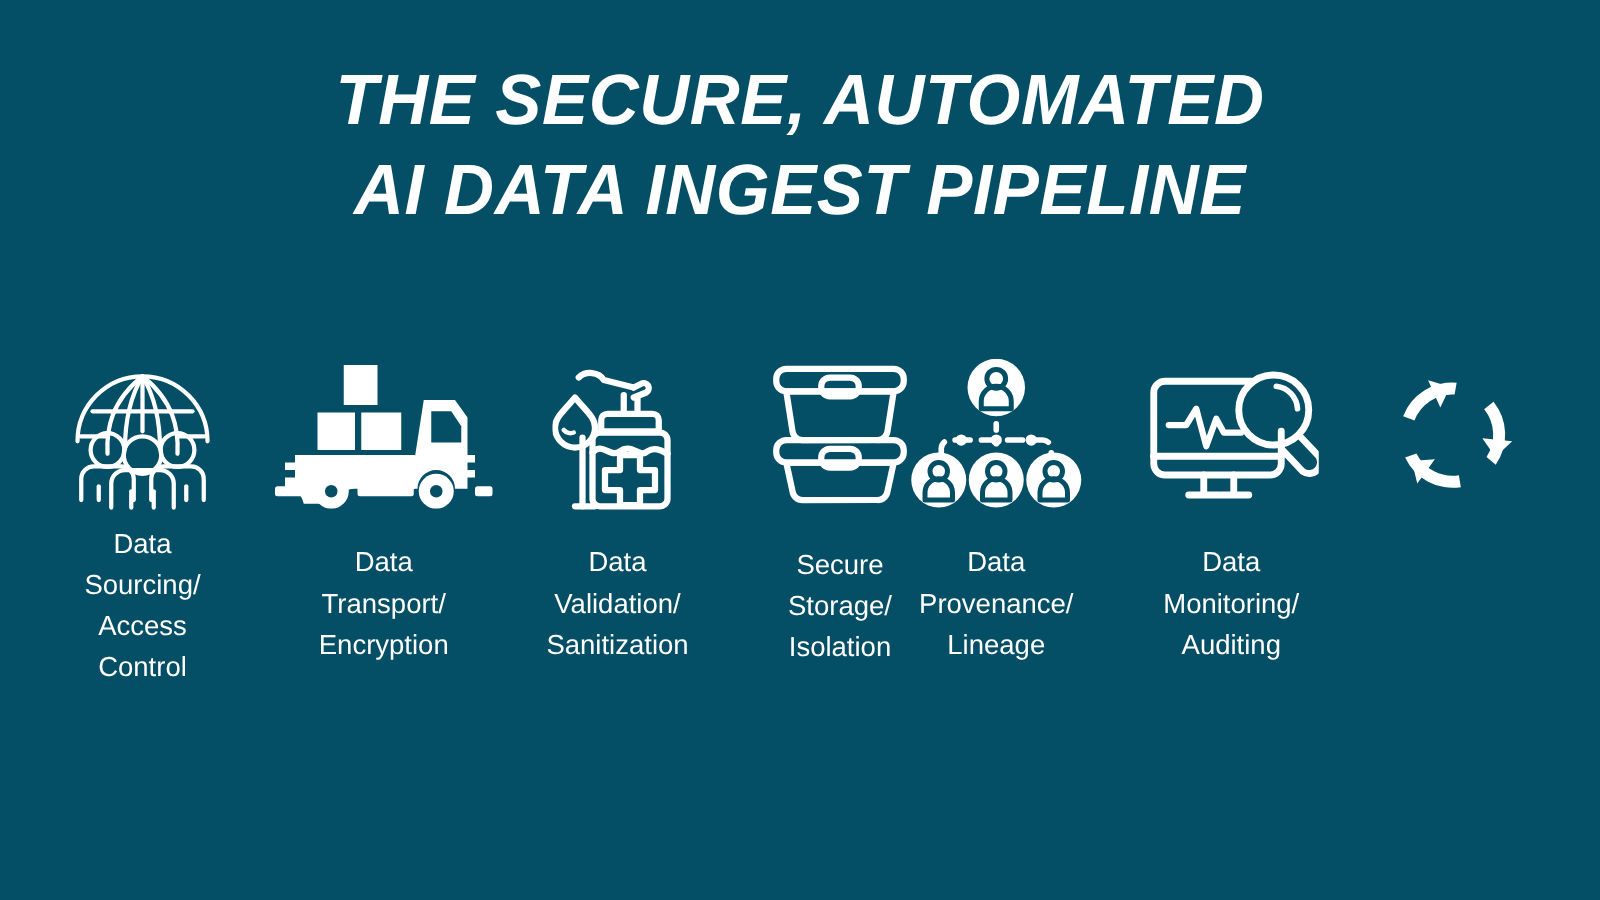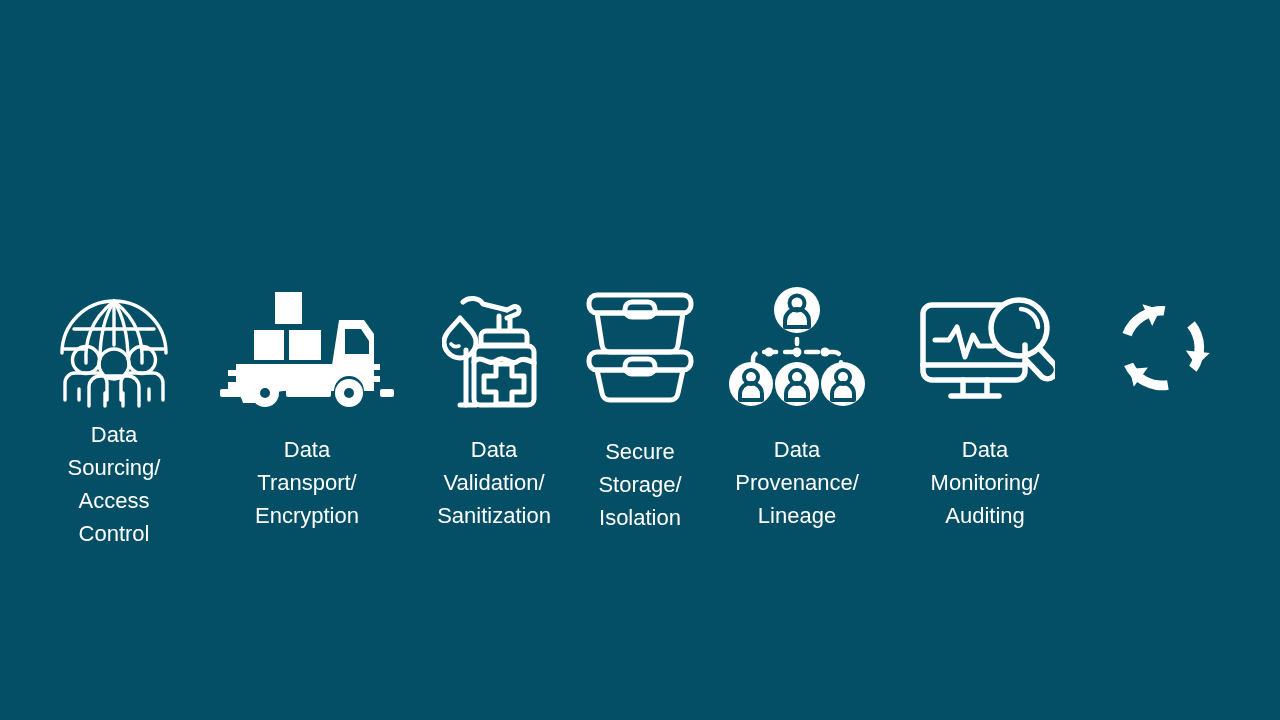--- a/index.html
+++ b/index.html
@@ -71,38 +71,42 @@
     font-family: "Liberation Sans", sans-serif;
     font-size: 22px;
     line-height: 33px;
     font-weight: 400;
     white-space: pre-line;
   }
   
   .step-0 { left: 24px;   width: 180px; }
   .step-1 { left: 217px;  width: 180px; }
   .step-2 { left: 404px;  width: 180px; }
-  .step-3 { left: 550px;  width: 180px; }
+  .step-3 { left: 582px;  width: 180px; }
   .step-4 { left: 707px;  width: 180px; }
   .step-5 { left: 895px;  width: 180px; }
   .step-6 { left: 1062px; width: 200px; }
 
   .step-0 .step-label { margin-top: 4px; }
   .step-2 .step-label,
   .step-4 .step-label,
   .step-5 .step-label { margin-top: 19px; }
   .step-3 .step-label { margin-top: 21px; }
   .step-6 .step-label { margin-top: 37px; }
   .step-1 .step-label { margin-top: 19px; }
 </style>
 </head>
 <body>
 
 <div class="slide">
 
+  <div class="title-block">
+    <span class="title-line">THE SECURE, AUTOMATED</span>
+    <span class="title-line">AI DATA INGEST PIPELINE</span>
+  </div>
 
   <div class="pipeline">
 
     <div class="step step-0">
       <div class="icon-wrap">
         <svg width="122" height="122" viewBox="0 0 122 122" fill="none" stroke="#ffffff" stroke-width="3.4" stroke-linecap="round" stroke-linejoin="round">
 
           <path d="M9 66 A52 52 0 0 1 113 66"></path>
 
           <path d="M61 14 C 36 34 32 56 33 76"></path>

